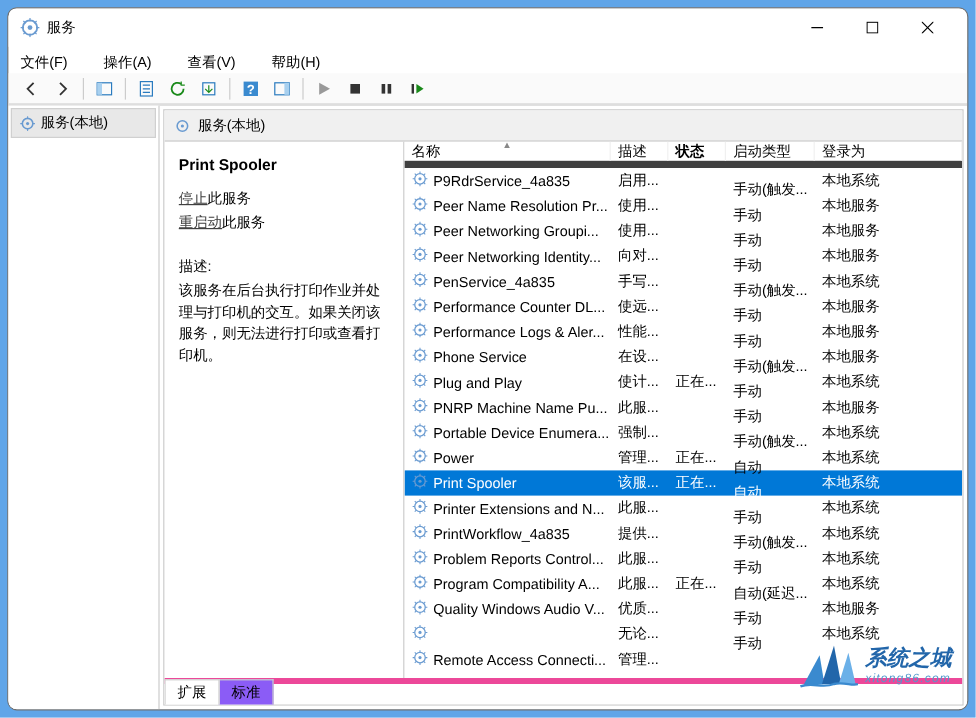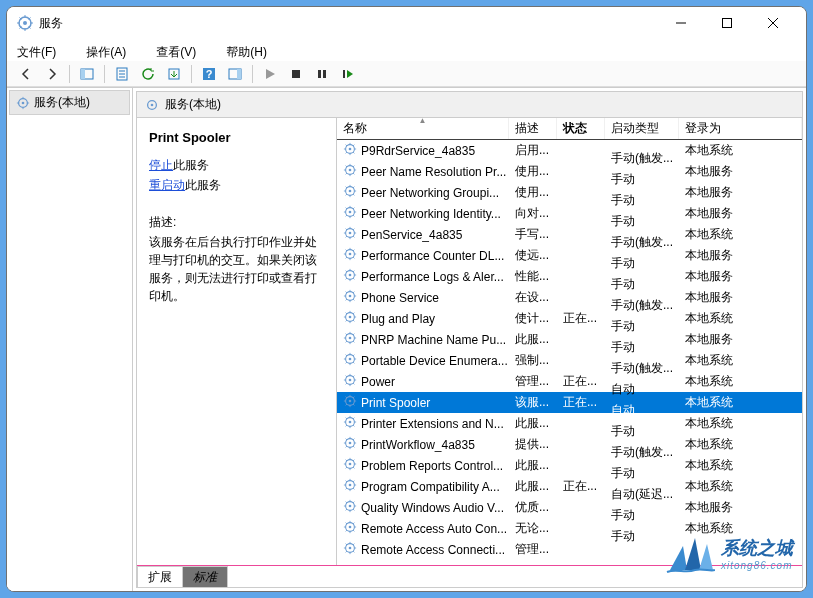--- a/index.html
+++ b/index.html
@@ -17,47 +17,47 @@
 .tbtn { width: 22px; height: 22px; display: flex; align-items: center; justify-content: center; border: 1px solid transparent; }
 .tsep { width: 1px; height: 18px; background: #ccc; margin: 0 2px; }
 .content { flex: 1; display: flex; background: #fff; border-top: 1px solid #ccc; }
 .leftpane { width: 126px; border-right: 1px solid #ccc; background: #fff; padding: 2px; }
 .treenode { display: flex; align-items: center; gap: 4px; padding: 3px 6px; background: #e8e8e8; border: 1px solid #d0d0d0; font-size: 12px; }
 .innerframe { flex: 1; margin: 3px; border: 1px solid #ccc; display: flex; flex-direction: column; overflow: hidden; }
 .innerheader { height: 26px; background: #f0f0f0; border-bottom: 1px solid #ccc; display: flex; align-items: center; padding: 0 8px; gap: 6px; }
 .columns { flex: 1; display: flex; overflow: hidden; }
 .desc-col { width: 200px; border-right: 1px solid #ccc; padding: 12px 12px; font-size: 12px; overflow: hidden; }
 .desc-col h3 { font-size: 13px; font-weight: bold; margin-bottom: 10px; }
-.desc-col .link { color: #1d4ed8; text-decoration: underline; cursor: pointer; display: inline; }
+.desc-col .link { color: #404040; text-decoration: underline; cursor: pointer; display: inline; }
 .desc-col .actions { margin-bottom: 18px; line-height: 1.7; }
 .desc-col .dlabel { margin-bottom: 2px; }
 .desc-col .dbody { line-height: 1.5; }
 .list-col { flex: 1; display: flex; flex-direction: column; overflow: hidden; }
-.colheaders { display: flex; height: 22px; background: #fff; border-bottom: 1px solid #404040; font-size: 12px; }
+.colheaders { display: flex; height: 22px; background: #fff; border-bottom: 6px solid #404040; font-size: 12px; }
 .colheaders > div { padding: 3px 6px; border-right: 1px solid #f0f0f0; display: flex; align-items: center; position: relative; }
 .ch-name { width: 172px; }
 .ch-desc { width: 48px; }
 .ch-status { width: 48px; font-weight: bold; }
 .ch-startup { width: 74px; }
 .ch-logon { flex: 1; }
 .sortarrow { position: absolute; top: -2px; left: 50%; transform: translateX(-50%); font-size: 8px; color: #888; }
 .rows { flex: 1; overflow: hidden; }
 .row { display: flex; height: 21px; align-items: center; font-size: 12px; color: #000; }
 .row.selected { background: #0078d7; color: #fff; }
 .row > div { padding: 0 6px; white-space: nowrap; overflow: hidden; text-overflow: ellipsis; }
 .c-name { width: 172px; display: flex; align-items: center; gap: 4px; }
 .c-desc { width: 48px; }
 .c-status { width: 48px; }
 .c-startup { width: 74px; margin-top: 16px; }
 .c-logon { flex: 1; }
 .svc-icon { width: 14px; height: 14px; flex-shrink: 0; }
-.tabs { height: 22px; display: flex; align-items: flex-end; border-top: 1px solid #ec4899; background: #fff; text-align: right; }
+.tabs { height: 22px; display: flex; align-items: flex-end; border-top: 5px solid #ec4899; background: #fff; text-align: right; }
 .tab { padding: 2px 10px; border: 1px solid #ccc; border-bottom: none; margin-right: -1px; font-size: 12px; background: #fff; position: relative; top: 1px; }
 .tab.active { background: #fff; border-top: 1px solid #ccc; z-index: 1; }
-.tab.inactive { background: #737373; font-style: italic; }
+.tab.inactive { background: #8b5cf6; }
 .watermark { position: absolute; right: 20px; bottom: 20px; display: flex; align-items: center; gap: 6px; pointer-events: none; }
 .wm-logo { width: 50px; height: 50px; }
 .wm-text { display: flex; flex-direction: column; }
 .wm-title { font-size: 18px; font-weight: bold; font-style: italic; color: #2266aa; }
 .wm-url { font-size: 10px; color: #5599cc; font-style: italic; letter-spacing: 1px; }
 </style>
 </head>
 <body>
 
 <div class="window">
@@ -467,21 +467,20 @@
                 <div class="c-startup">手动</div>
                 <div class="c-logon">本地服务</div>
               </div>
               <div class="row">
                 <div class="c-name">
                   <span><svg class="svc-icon" viewBox="0 0 16 16">
                       <circle cx="8" cy="8" r="5" fill="none" stroke="#6a9bd1" stroke-width="1.2"></circle>
                       <circle cx="8" cy="8" r="1.5" fill="#6a9bd1"></circle>
                       <path d="M8 1v2M8 13v2M1 8h2M13 8h2M3 3l1.5 1.5M11.5 11.5L13 13M3 13l1.5-1.5M11.5 4.5L13 3" stroke="#6a9bd1" stroke-width="1"></path>
                     </svg></span>
-                  <span>Remote Access Auto Con...</span>
                 </div>
                 <div class="c-desc">无论...</div>
                 <div class="c-status"></div>
                 <div class="c-startup">手动</div>
                 <div class="c-logon">本地系统</div>
               </div>
               <div class="row">
                 <div class="c-name">
                   <span><svg class="svc-icon" viewBox="0 0 16 16">
                       <circle cx="8" cy="8" r="5" fill="none" stroke="#6a9bd1" stroke-width="1.2"></circle>

